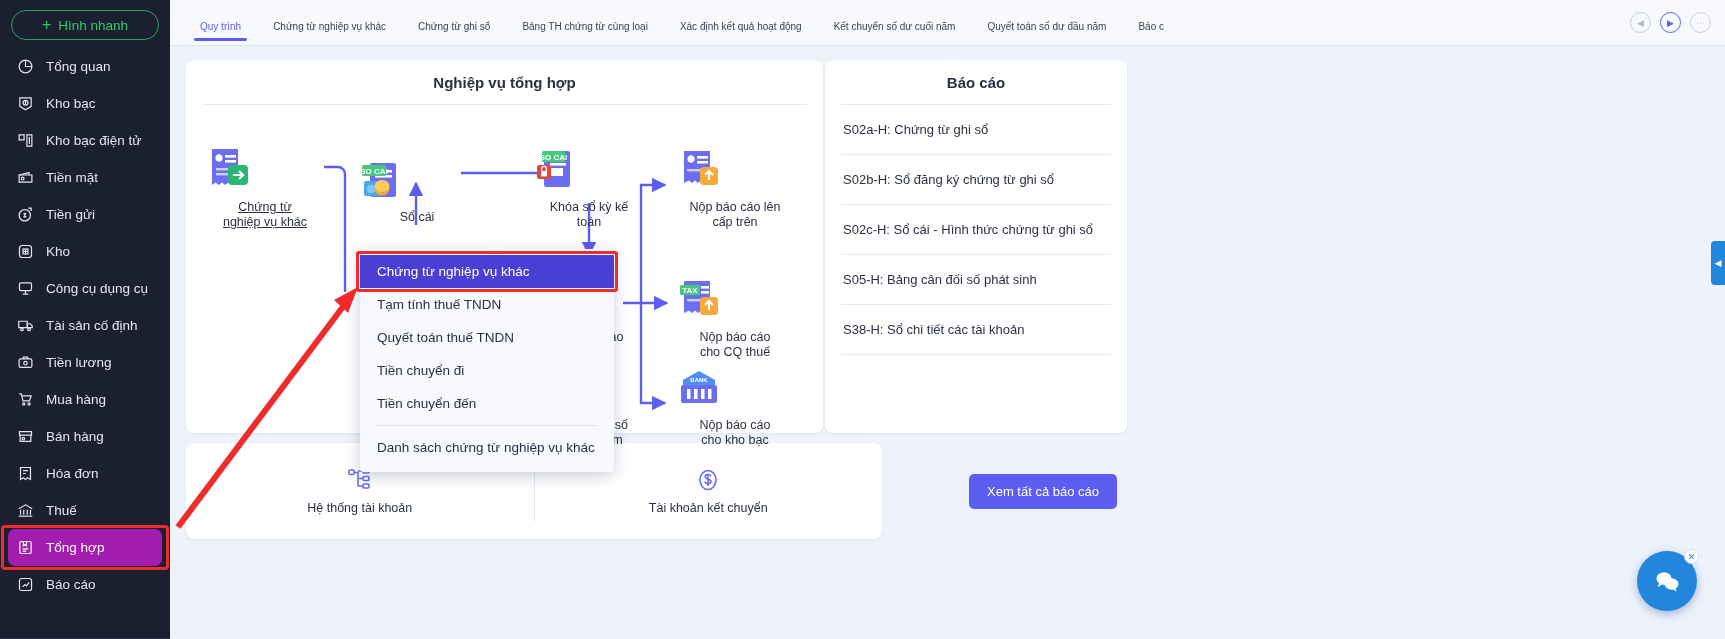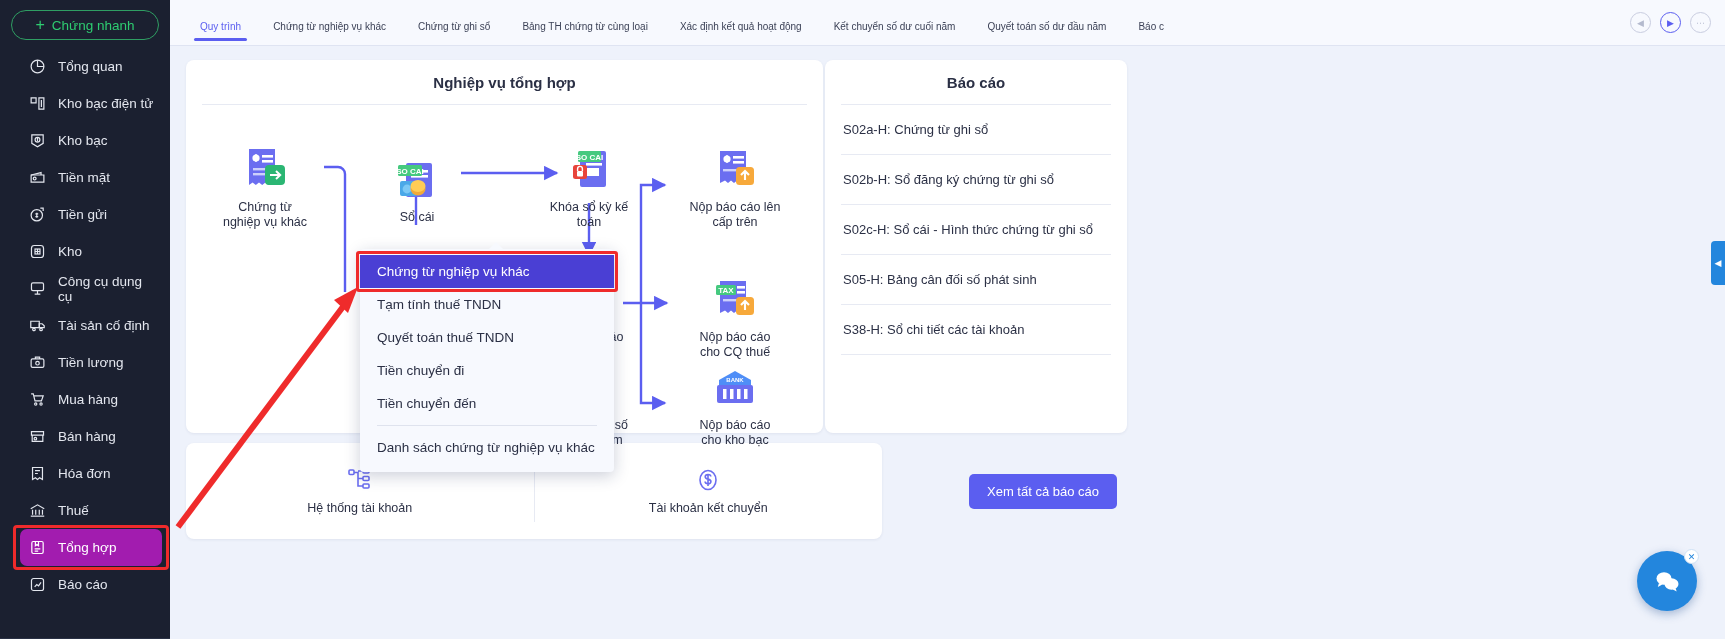--- a/index.html
+++ b/index.html
@@ -25,21 +25,21 @@
     border: 1px solid #2f9e63;
     border-radius: 16px;
     color: #2ecc71;
     display: flex; align-items: center; justify-content: center;
     font-size: 13.5px;
     gap: 7px;
     cursor: pointer;
     background: #1b2030;
   }
   .quick-add .plus { font-size: 16px; line-height: 1; color: #2ecc71; font-weight: 400; }
-  .nav-list { padding-top: 4px; padding-left: 12px; }
+  .nav-list { padding-top: 4px; }
   .nav-item {
     display: flex; align-items: center;
     height: 37px;
     margin: 0 8px;
     padding: 0 6px;
     border-radius: 7px;
     color: #e3e6ee;
     font-size: 13.5px;
     cursor: pointer;
     position: relative;
@@ -124,21 +124,21 @@
   .diagram { position: relative; width: 637px; height: 320px; }
   .node {
     position: absolute;
     width: 118px;
     text-align: center;
     font-size: 12.5px;
     line-height: 15px;
     color: #2b3045;
     cursor: pointer;
   }
-  .node .glyph { height: 52px; display: flex; align-items: flex-end; justify-content: center; margin-bottom: 5px; }
+  .node .glyph { height: 52px; display: flex; align-items: flex-end; justify-content: flex-start; margin-bottom: 5px; }
   .node .glyph svg { display: block; }
   .arrows { position: absolute; inset: 0; pointer-events: none; }
 
   
   .rep-list { padding: 0 16px; }
   .rep-item {
     font-size: 13px;
     color: #2b3045;
     padding: 15px 2px;
     border-bottom: 1px solid #e7eaf3;
@@ -239,54 +239,54 @@
   .sb-scroll { position:absolute; left:0; bottom:0; width:170px; height:1px; background:#2a3145; }
 </style>
 </head>
 <body>
 
 <div class="app">
 
   <aside class="sidebar">
     <div class="quick-add">
       <span class="plus">+</span>
-      <span>Chứng nhanh</span>
+      <span>Hình nhanh</span>
     </div>
     <nav class="nav-list">
 
       <div class="nav-item">
         <span class="ico">
             <svg viewBox="0 0 24 24" fill="none" stroke="#e3e6ee" stroke-width="1.7">
               <circle cx="12" cy="12" r="9"></circle>
               <path d="M12 3v9h9"></path>
             </svg>
           </span>
         <span>Tổng quan</span>
+      </div>
+
+      <div class="nav-item">
+        <span class="ico">
+            <svg viewBox="0 0 24 24" fill="none" stroke="#e3e6ee" stroke-width="1.7">
+              <path d="M4 4h16v12l-8 5-8-5z"></path>
+              <circle cx="12" cy="11" r="3.4"></circle>
+              <path d="M12 8.5v5"></path>
+            </svg>
+          </span>
+        <span>Kho bạc</span>
       </div>
 
       <div class="nav-item">
         <span class="ico">
             <svg viewBox="0 0 24 24" fill="none" stroke="#e3e6ee" stroke-width="1.7">
               <path d="M3 4h7v7H3z"></path>
               <path d="M14 4h7v16h-7z"></path>
               <path d="M17.5 7v10"></path>
             </svg>
           </span>
         <span>Kho bạc điện tử</span>
-      </div>
-
-      <div class="nav-item">
-        <span class="ico">
-            <svg viewBox="0 0 24 24" fill="none" stroke="#e3e6ee" stroke-width="1.7">
-              <path d="M4 4h16v12l-8 5-8-5z"></path>
-              <circle cx="12" cy="11" r="3.4"></circle>
-              <path d="M12 8.5v5"></path>
-            </svg>
-          </span>
-        <span>Kho bạc</span>
       </div>
 
       <div class="nav-item">
         <span class="ico">
             <svg viewBox="0 0 24 24" fill="none" stroke="#e3e6ee" stroke-width="1.7">
               <path d="M3 8.5h18v10H3z"></path>
               <circle cx="8" cy="13.5" r="2"></circle>
               <path d="M3 8.5l14-3.5v3.5"></path>
             </svg>
           </span>
@@ -461,21 +461,21 @@
               <path d="M372,198 h-108" stroke="#5b5ef0" stroke-width="2.4" fill="none" marker-end="url(#ah)"></path>
 
               <path d="M437,198 h44" stroke="#5b5ef0" stroke-width="2.4" fill="none" marker-end="url(#ah)"></path>
               <path d="M455,198 v-118 h24" stroke="#5b5ef0" stroke-width="2.4" fill="none" marker-end="url(#ah)"></path>
               <path d="M455,198 v100 h24" stroke="#5b5ef0" stroke-width="2.4" fill="none" marker-end="url(#ah)"></path>
 
               <path d="M230,230 v52 a8,8 0 0 0 8,8 h22" stroke="#5b5ef0" stroke-width="2.4" fill="none"></path>
               <path d="M403,230 v52 a8,8 0 0 1 -8,8 h-22" stroke="#5b5ef0" stroke-width="2.4" fill="none"></path>
             </svg>
 
-            <div class="node" style="left:20px; top:38px;">
+            <div class="node" style="left:20px; top:38px;text-decoration:underline;">
               <div class="glyph">
                 <svg width="44" height="48" viewBox="0 0 44 48">
                   <path d="M6 2h26v36l-3.2-2.6L25.6 38l-3.2-2.6L19.2 38 16 35.4 12.8 38 9.6 35.4 6 38z" fill="#6b6ef0"></path>
                   <circle cx="13" cy="11" r="3.6" fill="#fff"></circle>
                     <path d="M13 7v8" stroke="#fff" stroke-width="1.4"></path>
                   <rect x="19" y="8" width="11" height="2.6" fill="#fff"></rect>
                     <rect x="19" y="13" width="11" height="2.6" fill="#fff"></rect>
                   <rect x="10" y="21" width="20" height="2.4" fill="#cdd0fb"></rect>
                     <rect x="10" y="26" width="13" height="2.4" fill="#cdd0fb"></rect>
                   <rect x="22" y="18" width="20" height="20" rx="4" fill="#2bb673"></rect>

